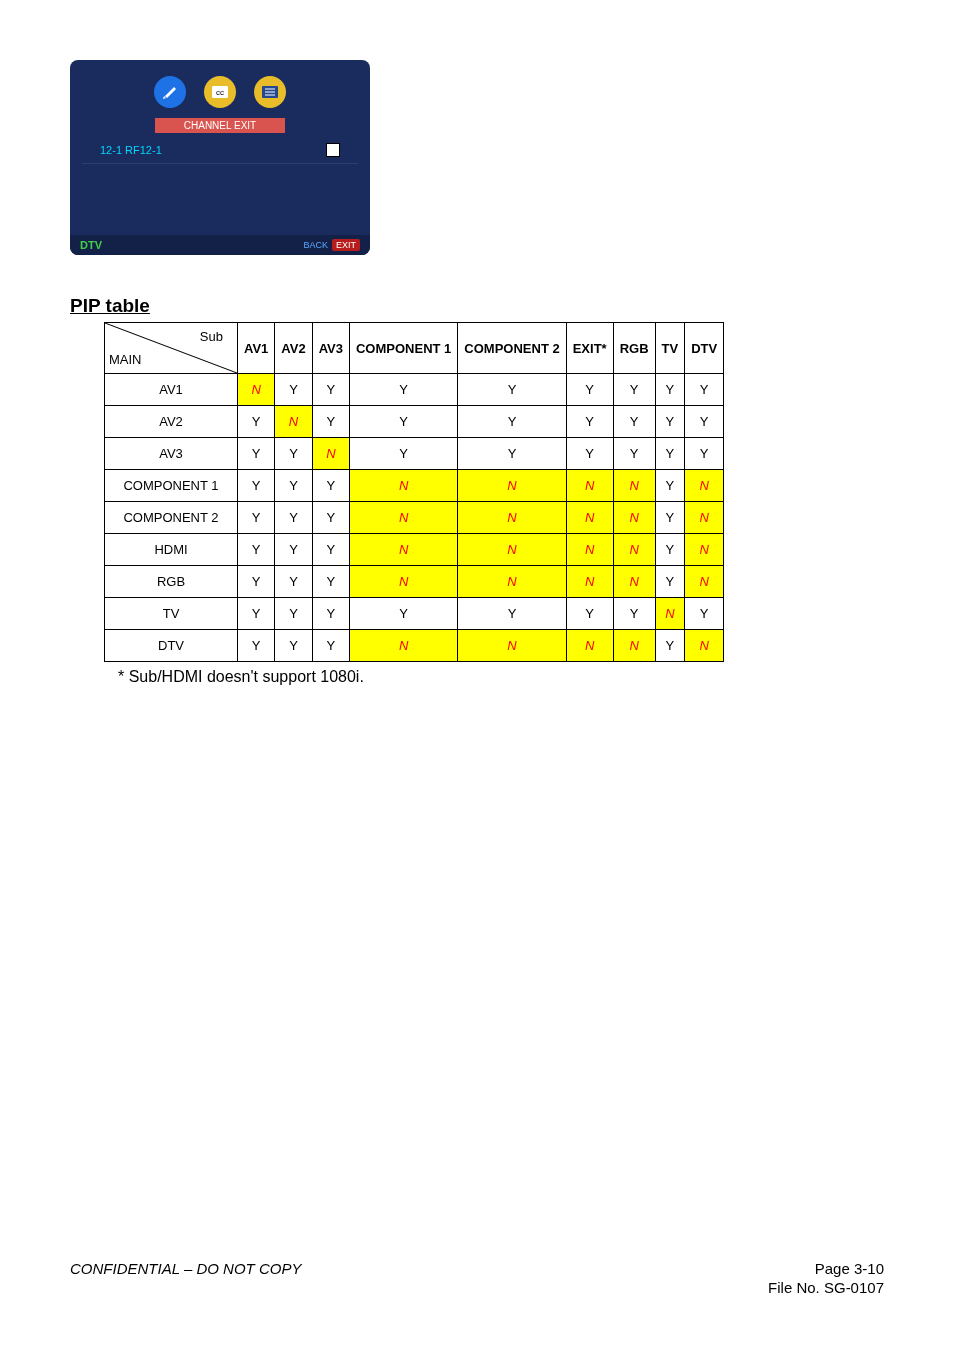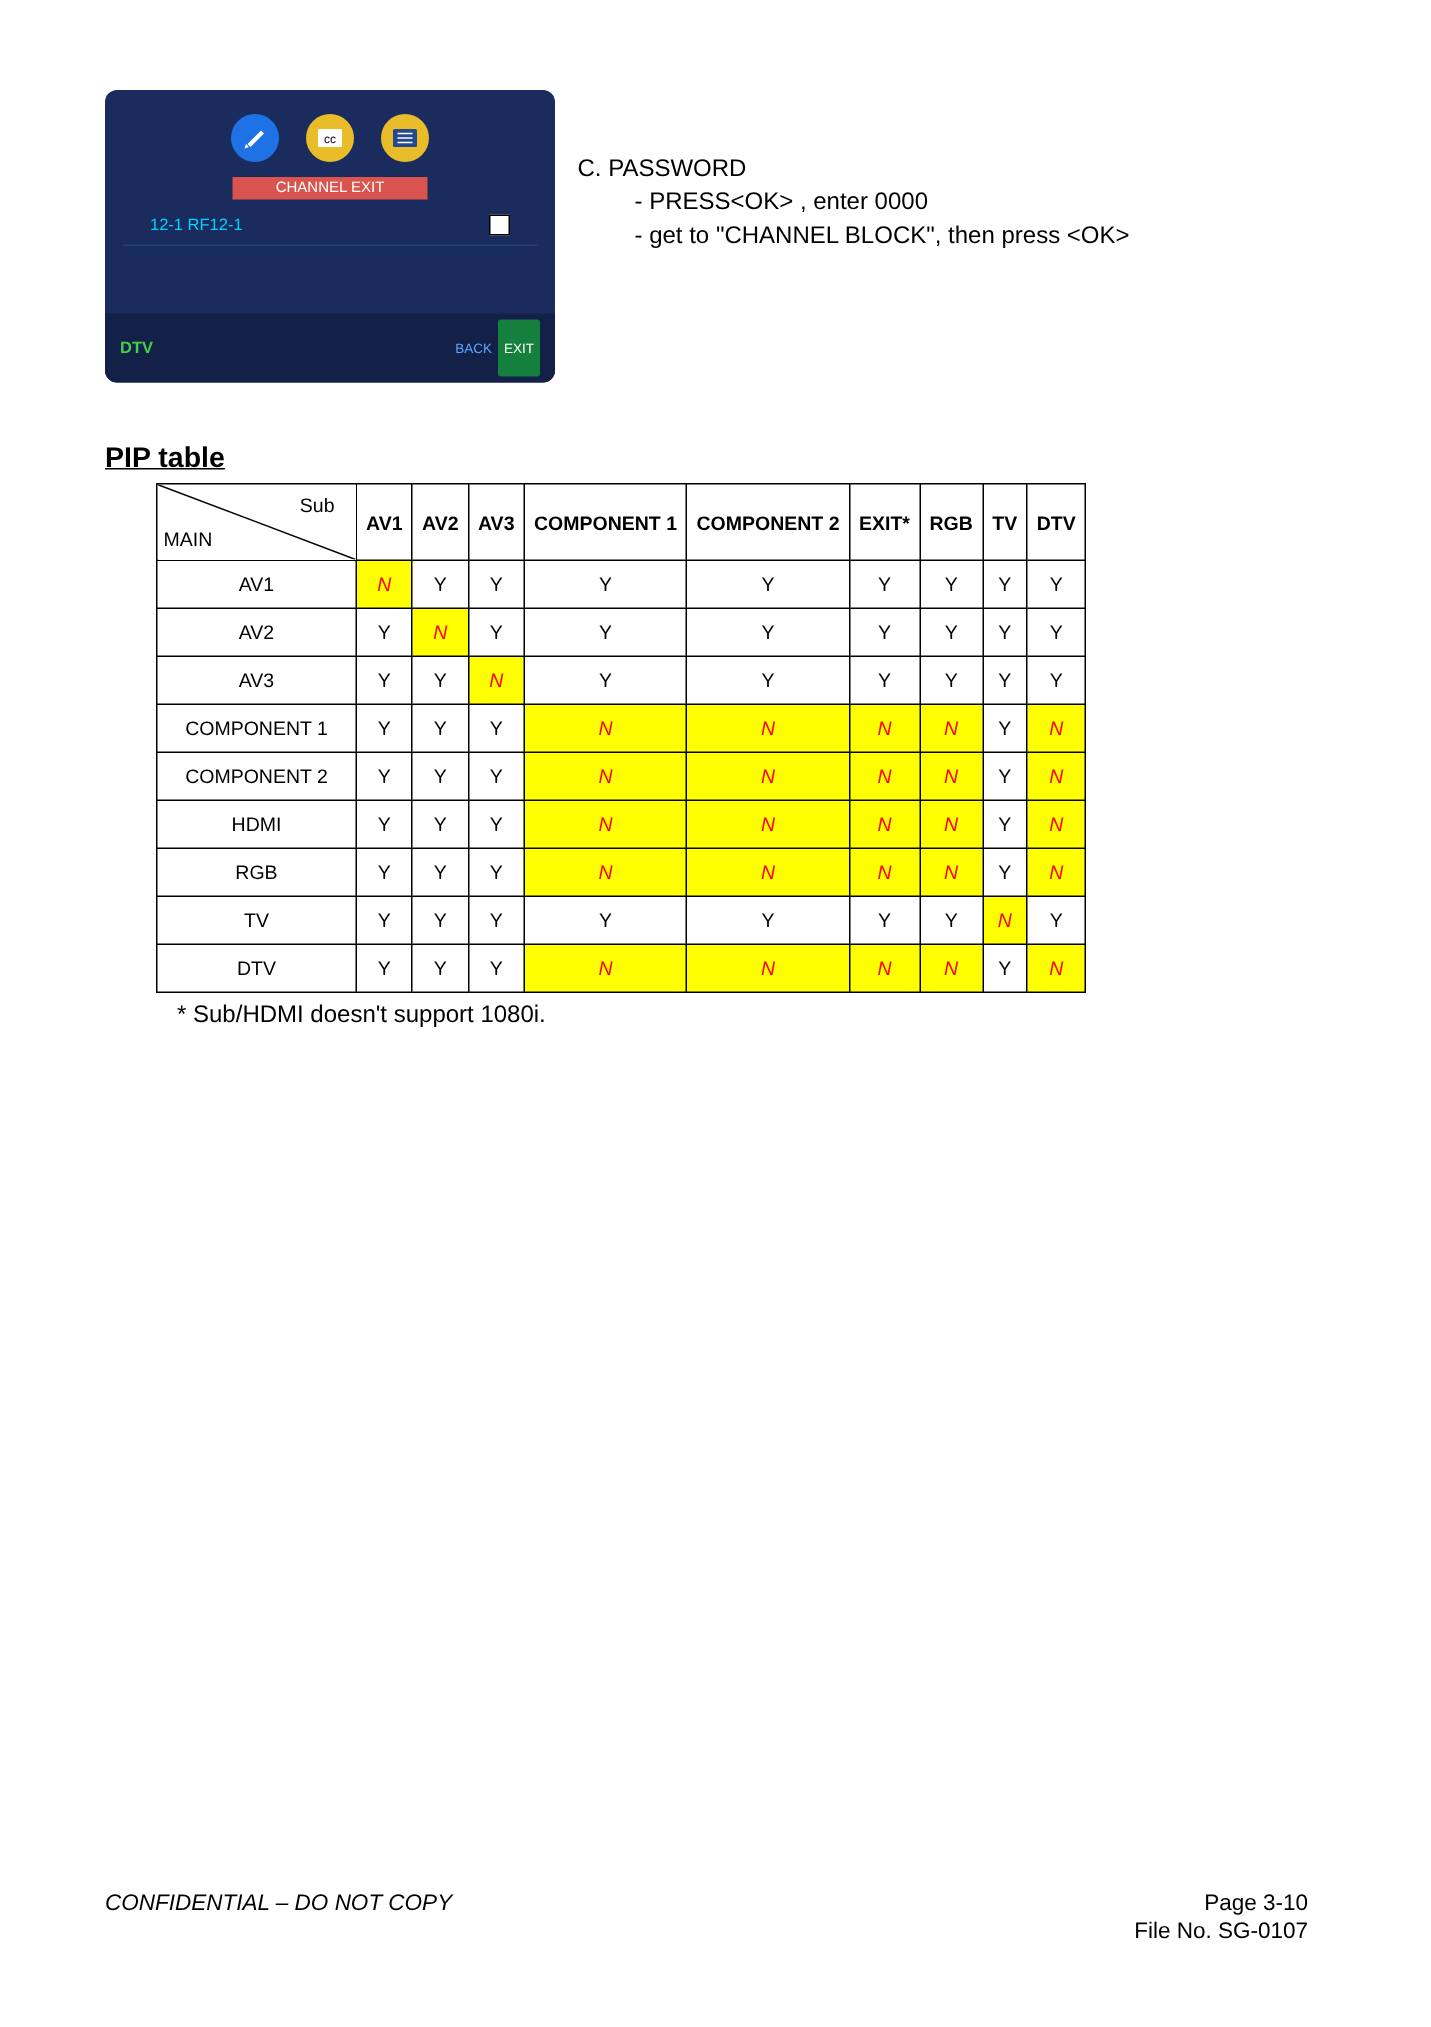--- a/index.html
+++ b/index.html
@@ -89,23 +89,23 @@
     }
     .back-exit {
       display: flex;
       align-items: center;
       gap: 4px;
       color: #fff;
       font-size: 9px;
     }
     .back-text { color: #5aa6ff; }
     .exit-text {
-      background: #15803d;
+      background: #b91c1c;
       color: #fff;
-      padding: 14px 4px;
+      padding: 1px 4px;
       border-radius: 2px;
     }
     .password-block {
       font-size: 16px;
       line-height: 1.4;
       padding-top: 42px;
     }
     .password-block .indent {
       padding-left: 38px;
     }
@@ -163,21 +163,21 @@
     }
     .footnote {
       margin-left: 48px;
       font-size: 16px;
       margin-top: 6px;
     }
     .footer {
       position: absolute;
       bottom: 55px;
       left: 70px;
-      right: 82px;
+      right: 70px;
       font-size: 15px;
       font-style: italic;
     }
     .footer-left { float: left; }
     .footer-right { float: right; text-align: right; font-style: normal; }
     .footer-right .file-line { margin-top: 2px; }
   </style>
 </head>
 <body>
 
@@ -210,25 +210,20 @@
       <span class="checkbox-box"></span>
     </div>
     <div class="screenshot-bottom">
       <span class="dtv-label">DTV</span>
       <span class="back-exit">
         <span class="back-text">BACK</span>
         <span class="exit-text">EXIT</span>
       </span>
     </div>
   </div>
-  <div class="password-block">
-    <div>C. PASSWORD</div>
-    <div class="indent">- PRESS&lt;OK&gt; , enter 0000</div>
-    <div class="indent">- get to "CHANNEL BLOCK", then press &lt;OK&gt;</div>
-  </div>
 </div>
 
 <div class="pip-heading">PIP table</div>
 
 <div class="pip-table-wrap">
   <table class="pip">
     <thead>
       <tr id="pip-head-row">
         <th class="diag">
           <svg viewBox="0 0 120 52" preserveAspectRatio="none">

